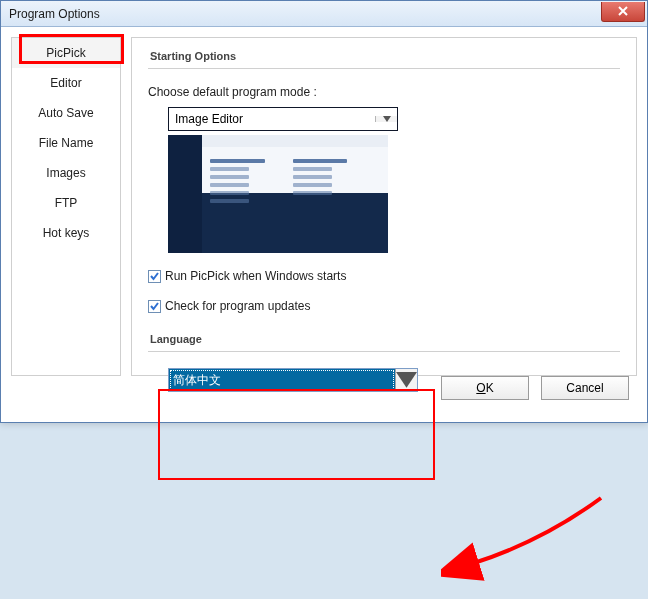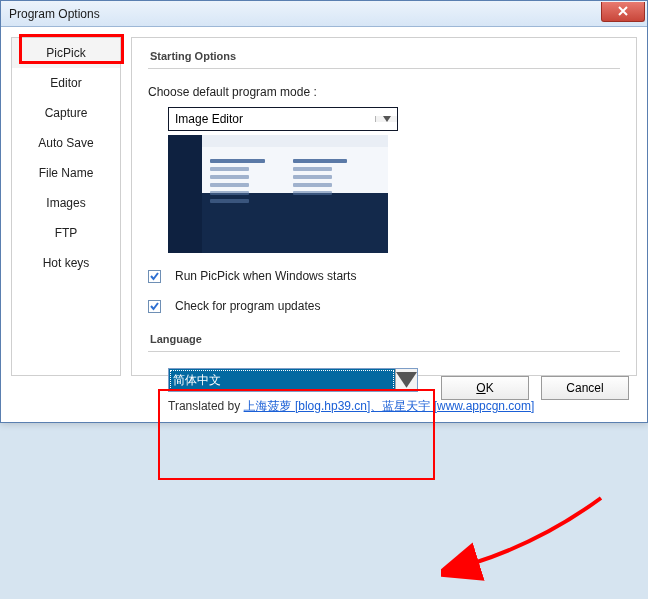--- a/index.html
+++ b/index.html
@@ -61,21 +61,21 @@
   .preview {
     width:220px; height:118px; background:#13294b; margin-top:4px;
     position:relative;
   }
   .preview .sidebar{position:absolute;left:0;top:0;width:34px;height:100%;background:#0e2140;}
   .preview .topbar{position:absolute;left:0;top:0;width:100%;height:12px;background:#e9eef5;}
   .preview .body{position:absolute;left:34px;top:12px;right:0;bottom:0;background:#f4f7fb;display:block;padding:8px;}
   .preview .col{display:inline-block;vertical-align:top;width:46%;}
   .preview .line{height:4px;background:#5b7aa7;margin:4px 8px 4px 0;width:70%;border-radius:1px;}
   .preview .line.s{width:50%;opacity:.55;}
-  .checkbox-row { display:flex; align-items:center; gap:14px; font-size:12px; color:#222; }
+  .checkbox-row { display:flex; align-items:center; gap:4px; font-size:12px; color:#222; }
   .cb {
     width:13px; height:13px; border:1px solid #6e8fb5; background:#fff;
     display:flex; align-items:center; justify-content:center;
   }
   .cb svg{width:11px;height:11px;}
   .translated { font-size:12px; color:#333; }
   .translated a { color:#1a5fd6; text-decoration:underline; cursor:pointer; }
   .lang-highlight {
     position:absolute; border:2px solid #ff0000; pointer-events:none;
   }
@@ -116,23 +116,20 @@
     </div>
   </div>
 
   <div class="body">
     <div class="nav">
       <div class="nav-item selected">
           <span>PicPick</span>
         </div>
       <div class="nav-item">
           <span>Editor</span>
-        </div>
-      <div class="nav-item">
-          <span>Capture</span>
         </div>
       <div class="nav-item">
           <span>Auto Save</span>
         </div>
       <div class="nav-item">
           <span>File Name</span>
         </div>
       <div class="nav-item">
           <span>Images</span>
         </div>
@@ -204,23 +201,20 @@
       <div class="indent">
         <div class="lang-select">
           <div class="val">简体中文</div>
           <div class="btn">
             <svg viewBox="0 0 8 6">
                 <path d="M0 0 L8 0 L4 6 Z" fill="#555"></path>
               </svg>
           </div>
         </div>
         <div style="height:6px"></div>
-        <div class="translated">
-          <span>Translated by </span><a>上海菠萝 [blog.hp39.cn]、蓝星天宇 [www.appcgn.com]</a>
-        </div>
       </div>
     </div>
   </div>
 
   <div class="footer">
     <div class="button">
       <span><span class="ul">O</span><span>K</span></span>
     </div>
     <div class="button">
       <span>Cancel</span>

